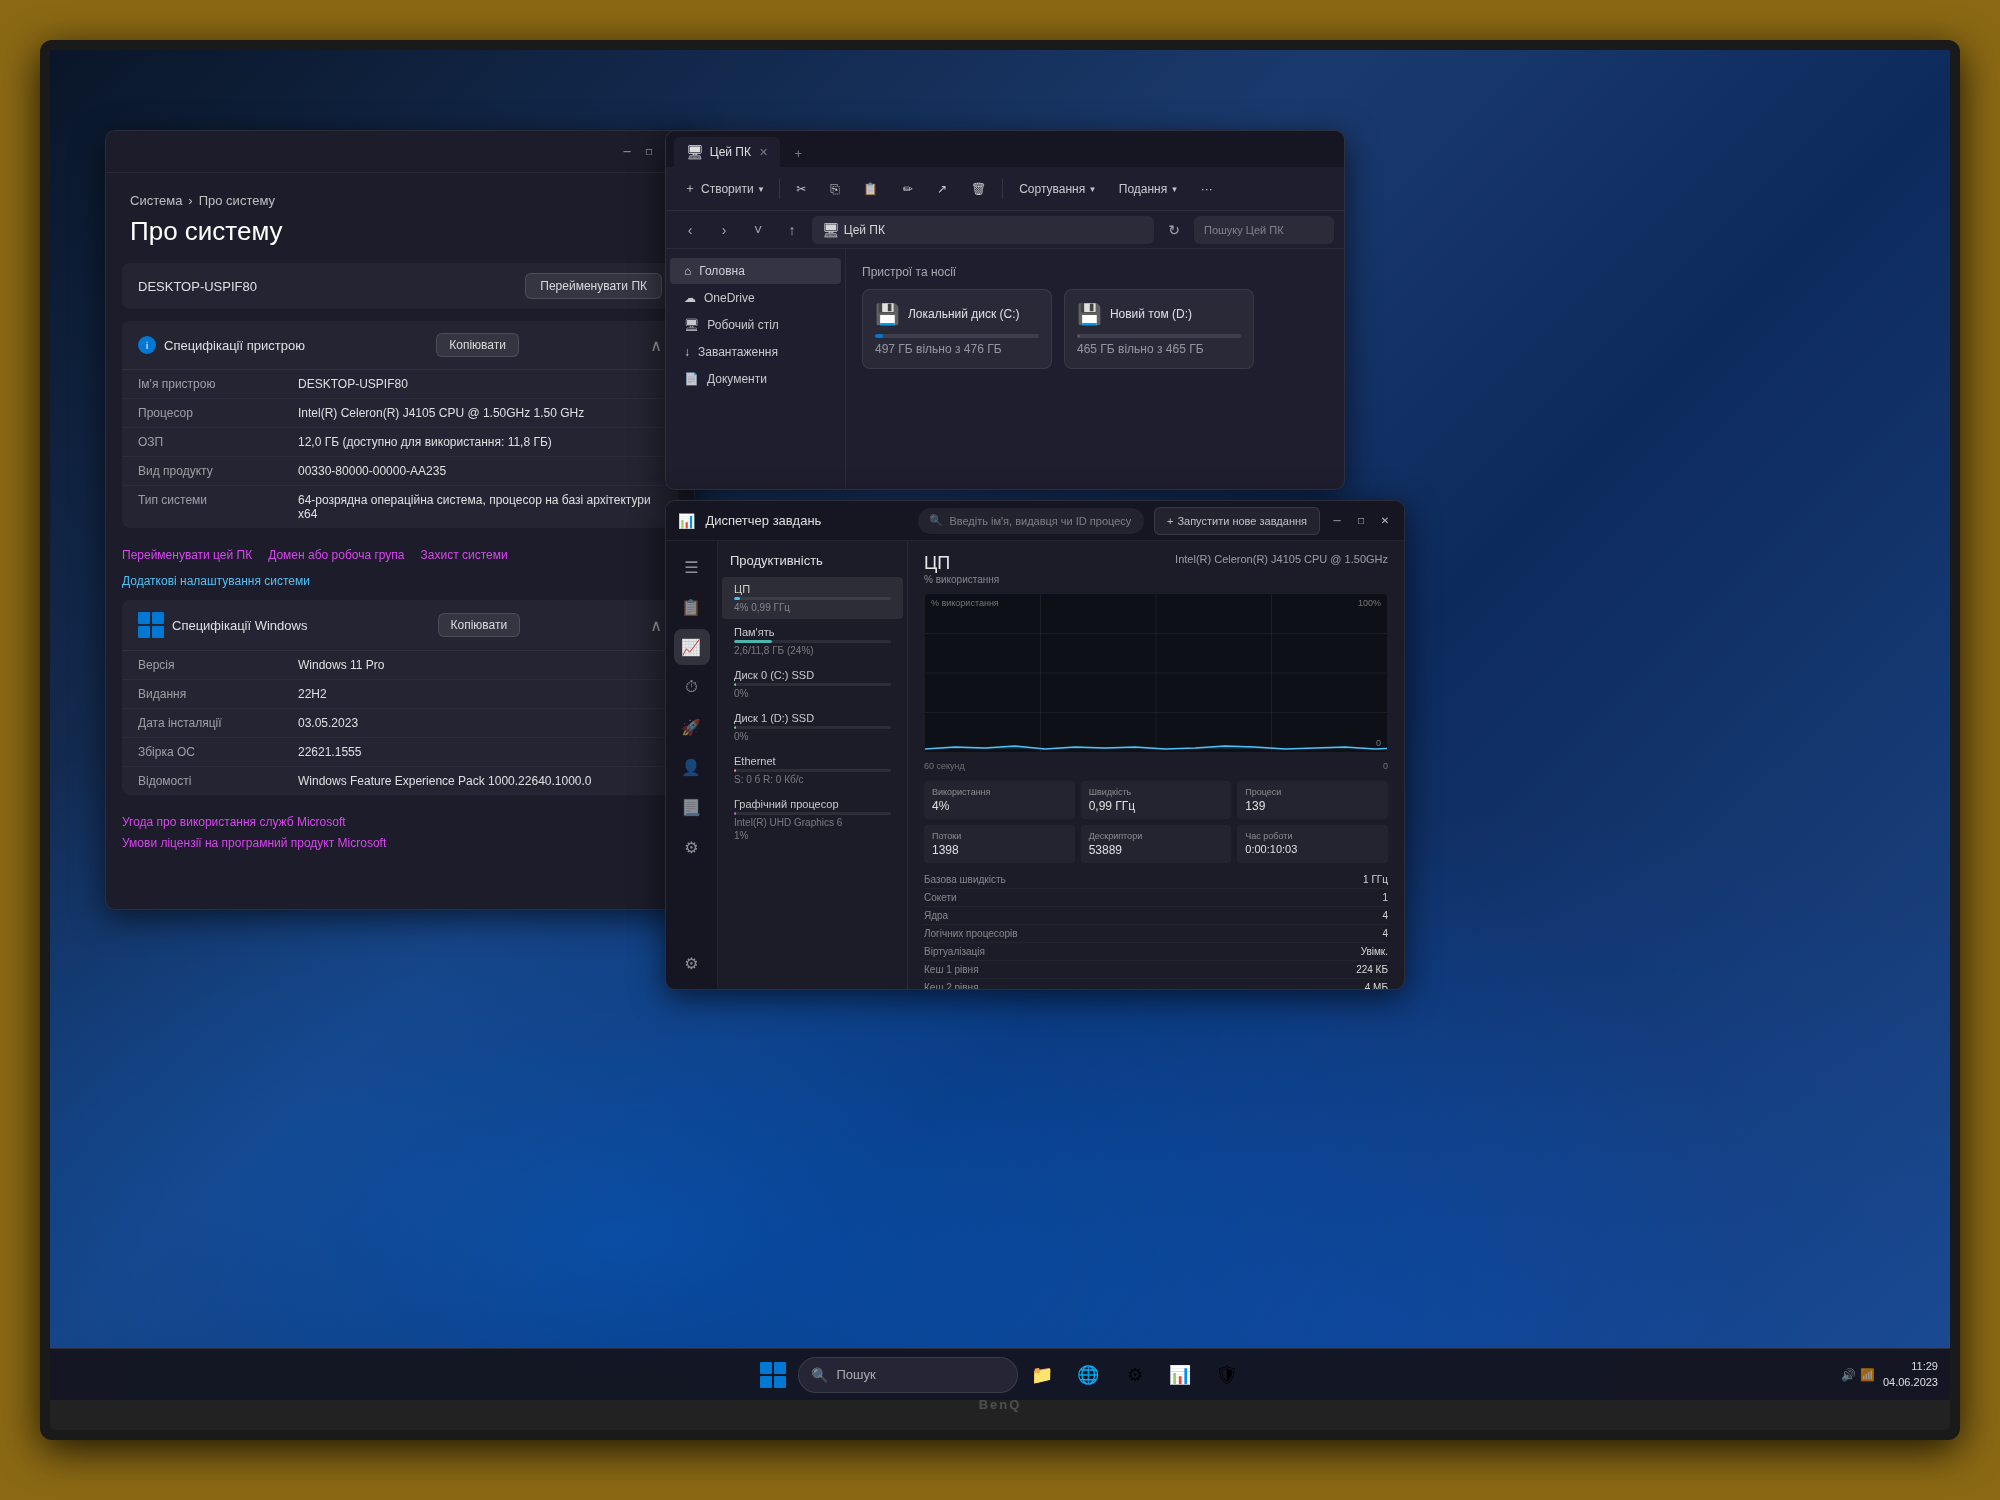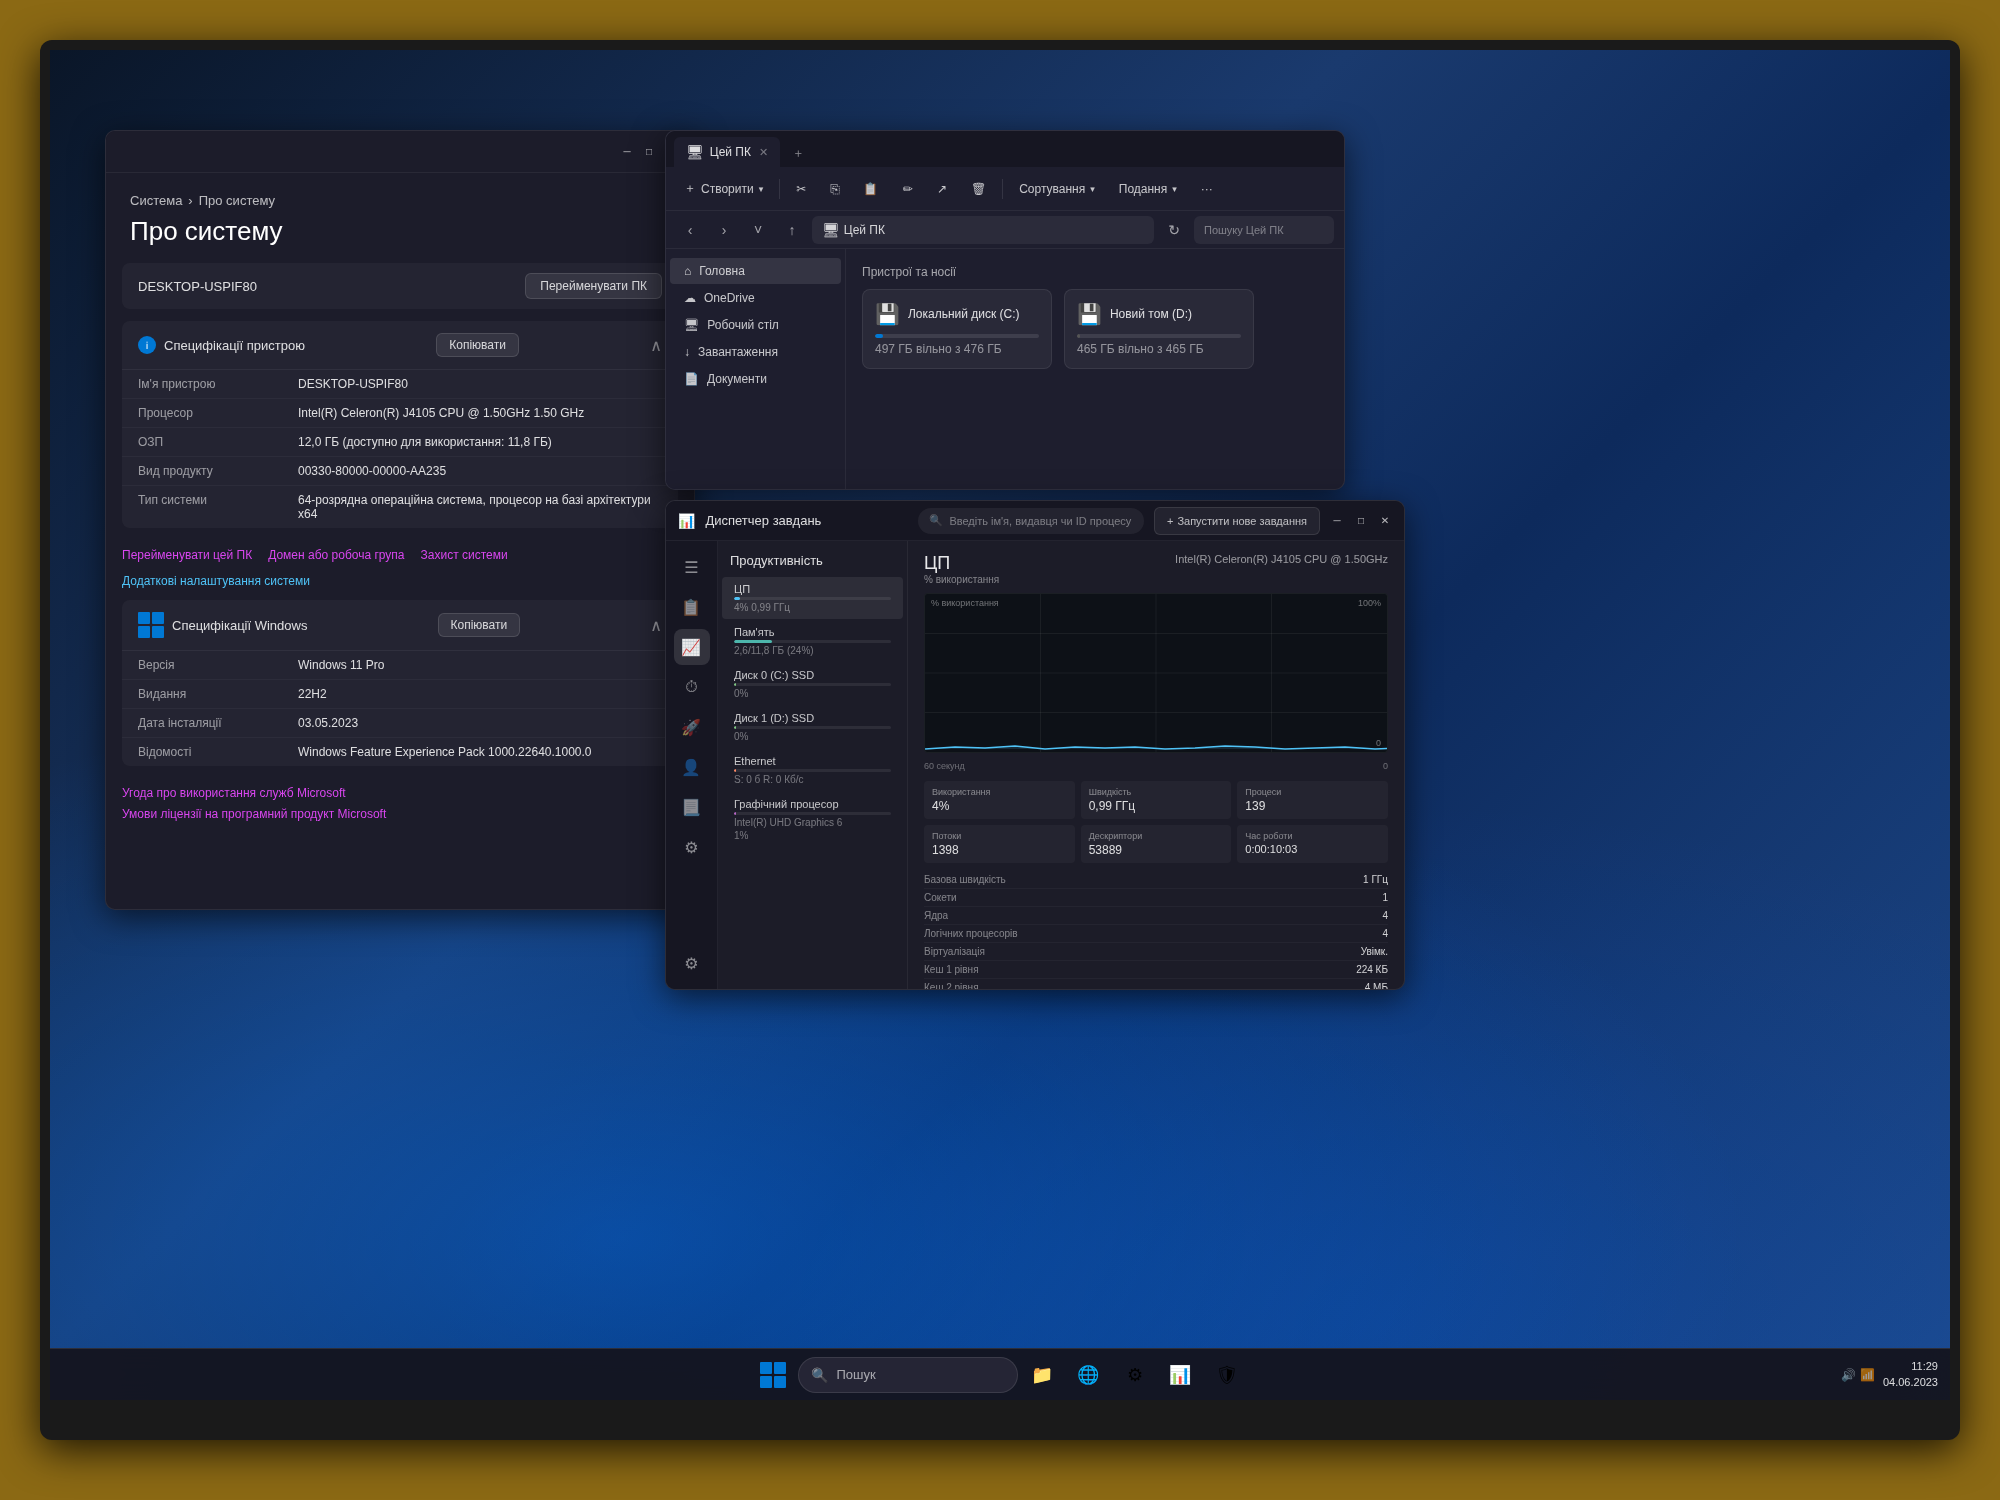--- a/index.html
+++ b/index.html
@@ -899,20 +899,24 @@
             <span class="spec-label">Версія</span>
             <span class="spec-value">Windows 11 Pro</span>
           </div>
           <div class="spec-row">
             <span class="spec-label">Видання</span>
             <span class="spec-value">22H2</span>
           </div>
           <div class="spec-row">
             <span class="spec-label">Дата інсталяції</span>
             <span class="spec-value">03.05.2023</span>
+          </div>
+          <div class="spec-row">
+            <span class="spec-label">Збірка ОС</span>
+            <span class="spec-value">22621.1555</span>
           </div>
           <div class="spec-row">
             <span class="spec-label">Відомості</span>
             <span class="spec-value">Windows Feature Experience Pack 1000.22640.1000.0</span>
           </div>
         </div>
 
         <div style="padding: 8px 16px;">
           <a class="sys-link" style="display:block;margin-bottom:4px;">Угода про використання служб Microsoft</a>
           <a class="sys-link">Умови ліцензії на програмний продукт Microsoft</a>
@@ -1239,14 +1243,17 @@
         <span style="color:rgba(255,255,255,0.6);font-size:12px;">🔊 📶</span>
         <div class="taskbar-time">
           <div>11:29</div>
           <div>04.06.2023</div>
         </div>
       </div>
     </div>
 
   </div>
 
+  <div class="monitor-bottom-bar">
+    <span class="monitor-brand">BenQ</span>
+  </div>
 
 </div>
 
 </body></html>

